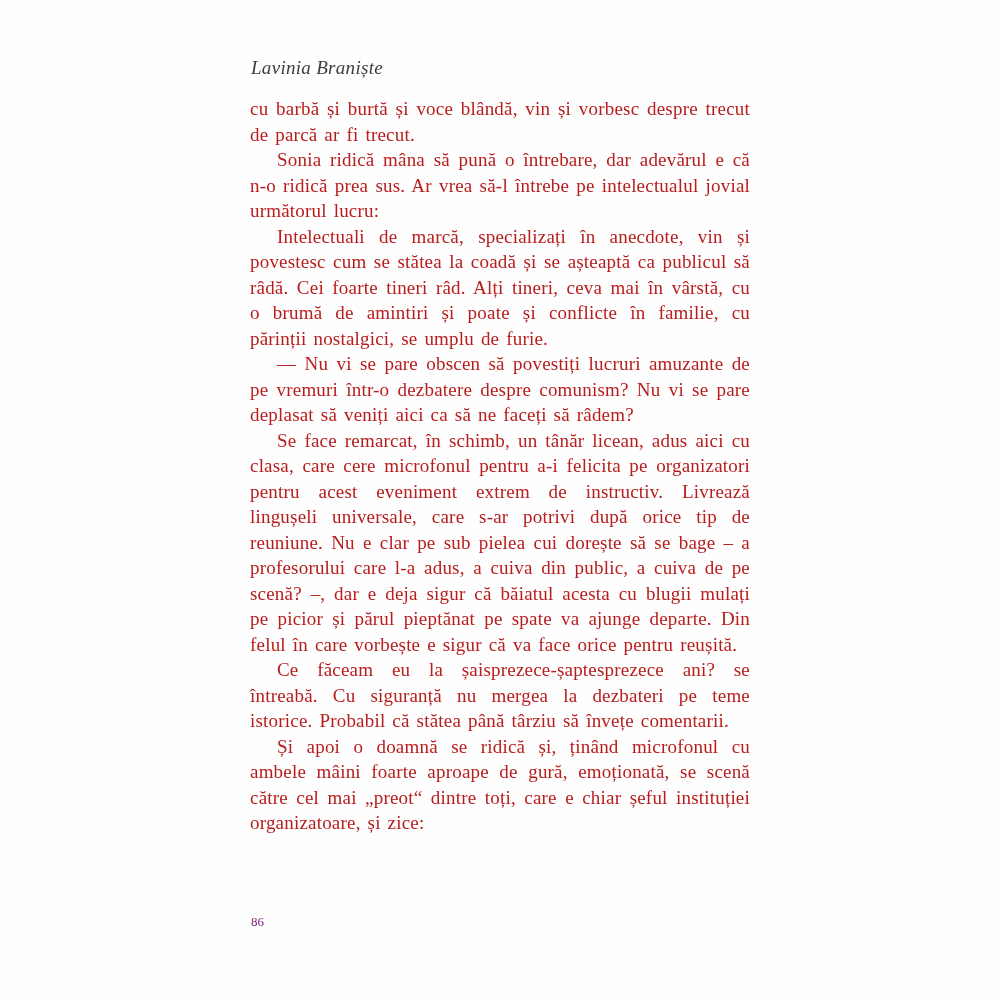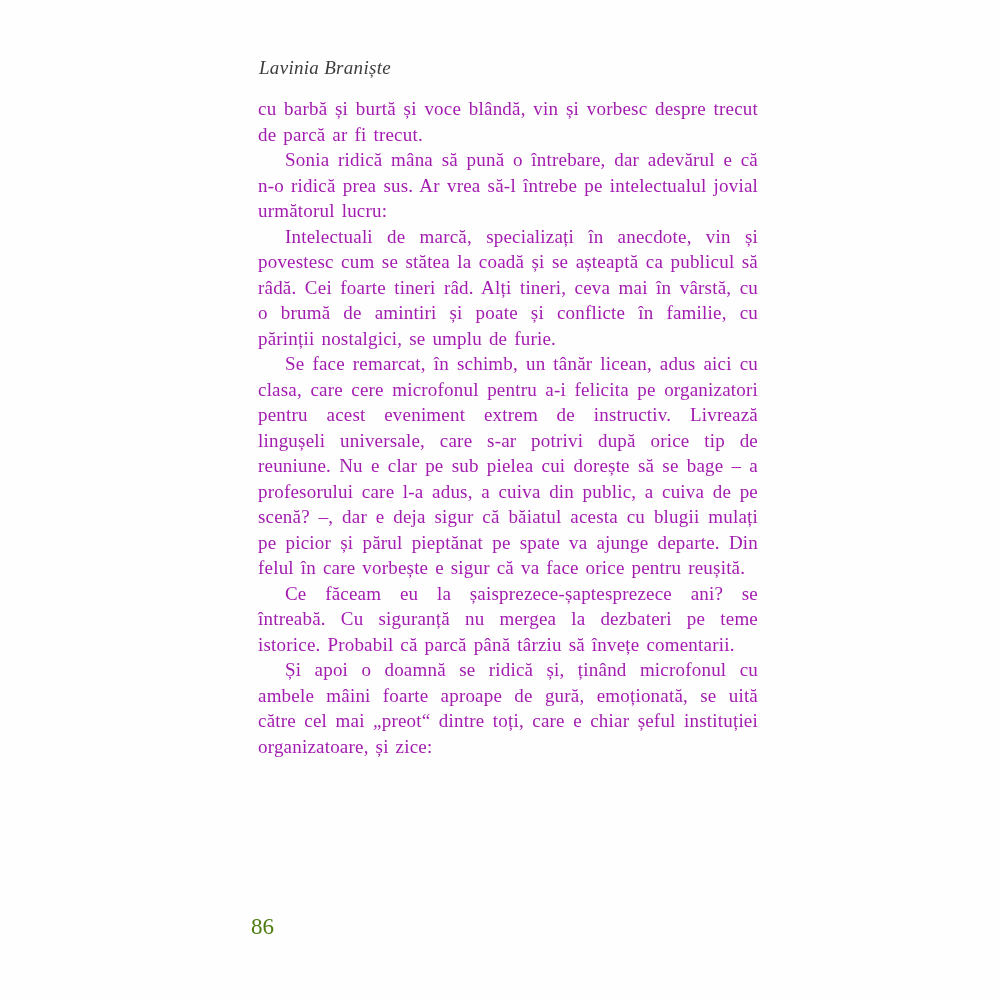--- a/index.html
+++ b/index.html
@@ -10,63 +10,64 @@
   .page {
     position: relative;
     width: 1000px;
     height: 1000px;
     background: #fefefe;
     overflow: hidden;
     font-family: "Liberation Serif", "DejaVu Serif", serif;
   }
   .text-block {
     position: absolute;
-    left: 258px;
+    left: 250px;
     top: 56px;
     width: 500px;
   }
   .running-header {
     font-style: italic;
     font-size: 19px;
     line-height: 24px;
     color: #3d3d3d;
     letter-spacing: 0.3px;
     margin: 0 0 16px 1px;
   }
   .body-text {
-    color: #a21caf;
+    color: #b91c1c;
   }
   .body-text p {
     margin: 0;
     font-size: 19px;
     line-height: 25.5px;
     text-align: justify;
     letter-spacing: 0.2px;
     word-spacing: 2px;
   }
   .body-text p.indent {
     text-indent: 27px;
   }
   .page-number {
     position: absolute;
     left: 251px;
     top: 914px;
-    font-size: 23px;
-    color: #4d7c0f;
+    font-size: 13px;
+    color: #701a75;
   }
 </style>
 </head>
 <body>
 
 <div class="page">
   <div class="text-block">
     <div class="running-header">Lavinia Braniște</div>
     <div class="body-text">
         <p>cu barbă și burtă și voce blândă, vin și vorbesc despre trecut de parcă ar fi trecut.</p>
         <p class="indent">Sonia ridică mâna să pună o întrebare, dar adevărul e că n-o ridică prea sus. Ar vrea să-l întrebe pe intelectualul jovial următorul lucru:</p>
         <p class="indent">Intelectuali de marcă, specializați în anecdote, vin și povestesc cum se stătea la coadă și se așteaptă ca publicul să râdă. Cei foarte tineri râd. Alți tineri, ceva mai în vârstă, cu o brumă de amintiri și poate și conflicte în familie, cu părinții nostalgici, se umplu de furie.</p>
+        <p class="indent">— Nu vi se pare obscen să povestiți lucruri amuzante de pe vremuri într-o dezbatere despre comunism? Nu vi se pare deplasat să veniți aici ca să ne faceți să râdem?</p>
         <p class="indent">Se face remarcat, în schimb, un tânăr licean, adus aici cu clasa, care cere microfonul pentru a-i felicita pe organizatori pentru acest eveniment extrem de instructiv. Livrează lingușeli universale, care s-ar potrivi după orice tip de reuniune. Nu e clar pe sub pielea cui dorește să se bage – a profesorului care l-a adus, a cuiva din public, a cuiva de pe scenă? –, dar e deja sigur că băiatul acesta cu blugii mulați pe picior și părul pieptănat pe spate va ajunge departe. Din felul în care vorbește e sigur că va face orice pentru reușită.</p>
-        <p class="indent">Ce făceam eu la șaisprezece-șaptesprezece ani? se întreabă. Cu siguranță nu mergea la dezbateri pe teme istorice. Probabil că parcă până târziu să învețe comentarii.</p>
-        <p class="indent">Și apoi o doamnă se ridică și, ținând microfonul cu ambele mâini foarte aproape de gură, emoționată, se uită către cel mai „preot“ dintre toți, care e chiar șeful instituției organizatoare, și zice:</p>
+        <p class="indent">Ce făceam eu la șaisprezece-șaptesprezece ani? se întreabă. Cu siguranță nu mergea la dezbateri pe teme istorice. Probabil că stătea până târziu să învețe comentarii.</p>
+        <p class="indent">Și apoi o doamnă se ridică și, ținând microfonul cu ambele mâini foarte aproape de gură, emoționată, se scenă către cel mai „preot“ dintre toți, care e chiar șeful instituției organizatoare, și zice:</p>
       </div>
   </div>
   <div class="page-number">86</div>
 </div>
 
 </body></html>

